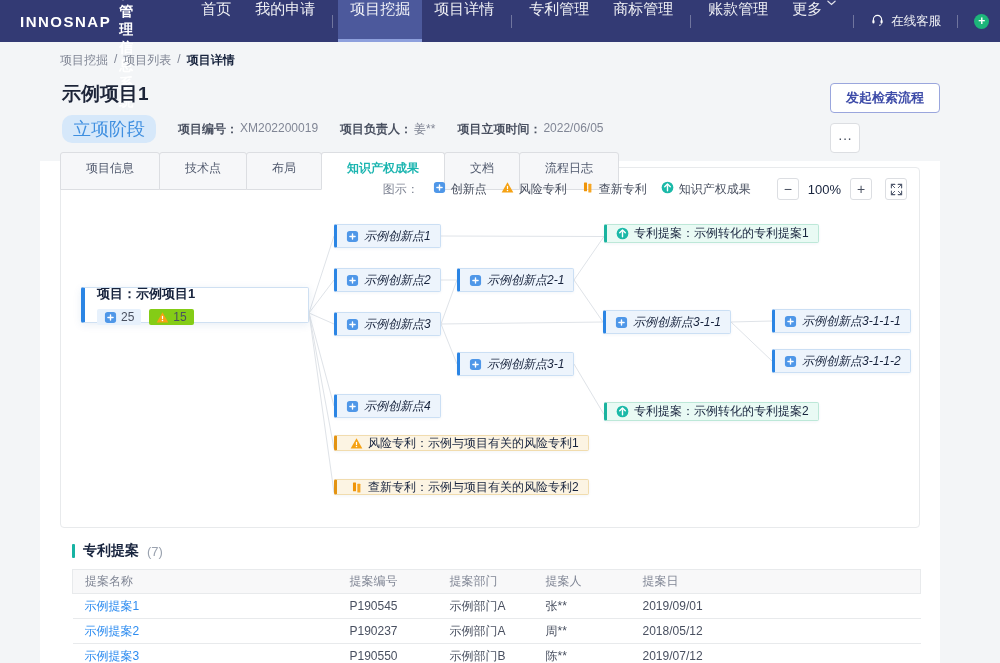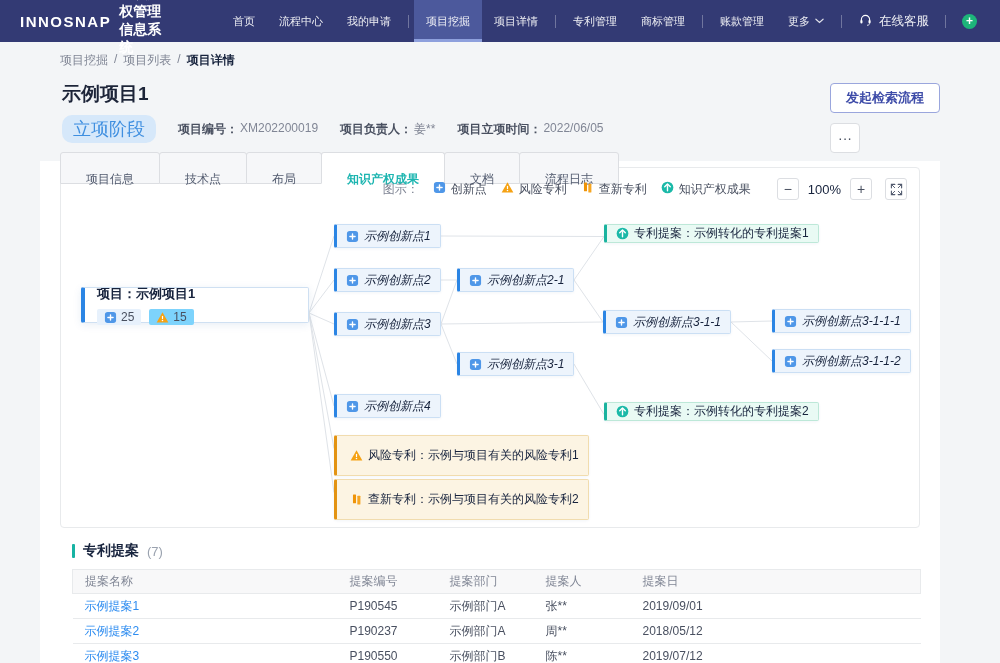--- a/index.html
+++ b/index.html
@@ -5,21 +5,21 @@
   * { margin:0; padding:0; box-sizing:border-box; }
   html,body { width:1000px; height:663px; overflow:hidden; }
   body { font-family:"Liberation Sans","DejaVu Sans",sans-serif; background:#f3f5f7; color:#17233d; position:relative; }
 
   
   .nav { height:42px; background:#333a74; display:flex; align-items:stretch; color:#fff; padding-left:20px; }
   .brand { display:flex; align-items:center; gap:8px; font-weight:bold; }
   .brand-logo { font-size:15px; letter-spacing:1.5px; }
   .brand-suffix { font-size:14px; }
   .nav-items { display:flex; align-items:stretch; margin-left:56px; }
-  .nav-item { display:flex; align-items:center; gap:5px; padding:0 12px; font-size:11px; cursor:pointer; position:relative; color:rgba(255,255,255,.92); white-space:nowrap; }
+  .nav-item { display:flex; align-items:flex-start; gap:5px; padding:0 12px; font-size:15px; cursor:pointer; position:relative; color:rgba(255,255,255,.92); white-space:nowrap; }
   .nav-item.active { background:#4c599c; }
   .nav-item.active::after { content:''; position:absolute; left:0; right:0; bottom:0; height:3px; background:#8ea0dd; }
   .nav-divider { width:1px; height:13px; background:rgba(255,255,255,.3); align-self:center; margin:0 5px; }
   .nav-actions { margin-left:auto; display:flex; align-items:center; padding-right:12px; }
   .nav-action { display:flex; align-items:center; gap:6px; font-size:12.5px; padding:0 11px; cursor:pointer; color:rgba(255,255,255,.92); white-space:nowrap; }
   .plus-circle { width:15px; height:15px; border-radius:50%; background:#1db57a; color:#fff; font-size:12px; line-height:14px; text-align:center; font-weight:bold; }
   .chev { display:inline-flex; color:rgba(255,255,255,.85); }
 
   
   .breadcrumb { margin:10px 0 0 60px; font-size:12px; color:#808695; display:flex; gap:6px; }
@@ -31,21 +31,21 @@
   .stage-badge { background:#d6e8fa; color:#3f8fe0; font-size:18px; padding:2px 11px; border-radius:10px; white-space:nowrap; }
   .meta-field { font-size:12px; display:flex; gap:2px; white-space:nowrap; }
   .meta-field b { color:#495060; }
   .meta-field .v { color:#808695; }
   .head-buttons { position:absolute; right:0; top:2px; display:flex; gap:10px;flex-direction:column; }
   .btn-outline-primary { height:30px; padding:0 15px; background:#fff; border:1px solid #9aa6dd; color:#3d4ba8; font-size:13px; font-weight:bold; border-radius:4px; cursor:pointer; font-family:inherit; }
   .btn-more { height:30px; width:30px; background:#fff; border:1px solid #dcdee2; color:#495060; border-radius:4px; cursor:pointer; font-size:14px; line-height:1; font-family:inherit; }
 
   
   .tabs { display:flex; margin:9px 0 0 60px; position:relative; z-index:2; }
-  .tab { height:25px; line-height:23px; padding:15px 25px; font-size:12px; color:#515a6e; background:#f6f7f9; border:1px solid #dcdee2; margin-right:-1px; border-radius:3px 3px 0 0; cursor:pointer; white-space:nowrap; }
+  .tab { height:38px; line-height:23px; padding:4px 25px; font-size:12px; color:#515a6e; background:#f6f7f9; border:1px solid #dcdee2; margin-right:-1px; border-radius:3px 3px 0 0; cursor:pointer; white-space:nowrap; }
   .tab.active { background:#fff; color:#1cb5b0; border-bottom-color:#fff; font-weight:bold; }
 
   
   .card { position:absolute; top:161px; left:40px; width:900px; height:502px; background:#fff; padding:6px 20px 20px; }
 
   
   .diagram { position:relative; width:860px; height:361px; border:1px solid #e8eaec; border-radius:4px; background:#fff; }
   .legend-row { position:absolute; top:10px; right:12px; display:flex; align-items:center; gap:14px; z-index:3; }
   .legend-label { font-size:12px; color:#808695;text-align:center; }
   .legend-item { display:flex; align-items:center; gap:5px; font-size:12px; color:#495060; }
@@ -54,27 +54,27 @@
   .zoom-level { font-size:13px; color:#17233d; }
   .fs-btn { margin-left:4px; }
   #diagram-edges { position:absolute; left:0; top:0; }
   line { stroke:#dfe3e8; stroke-width:1; }
 
   
   .dnode { position:absolute; display:flex; align-items:center; gap:5px; padding:0 9px; height:24px; font-size:12px; border-radius:2px; white-space:nowrap; cursor:pointer; box-shadow:0 1px 3px rgba(30,80,140,.06); }
   .dnode .ic { display:inline-flex; }
   .dnode.innovation { background:#edf4fc; border:1px solid #cbdff4; border-left:3px solid #2b85e4; color:#17233d;font-style:italic; }
   .dnode.ip { background:#e9faf4; border:1px solid #bde8d8; border-left:3px solid #1ab39f; color:#17233d; height:19px; }
-  .dnode.risk, .dnode.novelty { background:#fcf4e3; border:1px solid #f1dcae; border-left:3px solid #e39312; color:#17233d; height:41px;padding-left:13px; }
+  .dnode.risk, .dnode.novelty { background:#fcf4e3; border:1px solid #f1dcae; border-left:3px solid #e39312; color:#17233d; height:16px;padding-left:13px; }
   .dnode.root { width:228px; height:36px; background:#fff; border:1px solid #cfe0f2; border-left:4px solid #2b85e4; flex-direction:column; align-items:flex-start; justify-content:center; gap:6px; padding:0 12px; box-shadow:0 2px 8px rgba(31,90,160,.10); }
   .dnode-title { font-size:13px; font-weight:bold; color:#17233d; }
   .dnode-badges { display:flex; gap:8px; }
   .dbadge { display:inline-flex; align-items:center; gap:4px; font-size:12px; color:#495060; padding:1px 7px; border-radius:2px; }
   .dbadge.innovation { background:#e7f1fc; }
-  .dbadge.risk { background:#7dd3fc; }
+  .dbadge.risk { background:#84cc16; }
 
   
   .proposals { margin:14px 0 0 12px; }
   .sec-head { display:flex; align-items:center; gap:8px; }
   .sec-bar { width:3px; height:14px; background:#17b3a3; border-radius:1px; }
   .sec-title { font-size:14px; font-weight:bold; color:#17233d; }
   .sec-count { font-size:13px; color:#9aa2af; }
   table { border-collapse:collapse; table-layout:fixed; width:848px; margin-top:9px; font-size:12px; }
   thead th { background:#f8f8f9; color:#808695; font-weight:normal; text-align:left; height:24px; padding:0 12px; border:0; }
   thead tr { border:1px solid #e8eaec; }
@@ -85,23 +85,20 @@
 <body>
 
 <nav class="nav">
   <div class="brand">
     <span class="brand-logo">INNOSNAP</span>
     <span class="brand-suffix">知识产权管理信息系统</span>
   </div>
   <div class="nav-items" id="nav-items">
       <div class="nav-item">
         <span>首页</span>
-      </div>
-      <div class="nav-item">
-        <span>流程中心</span>
       </div>
       <div class="nav-item">
         <span>我的申请</span>
       </div>
       <div class="nav-divider"></div>
       <div class="nav-item active">
         <span>项目挖掘</span>
       </div>
       <div class="nav-item">
         <span>项目详情</span>

